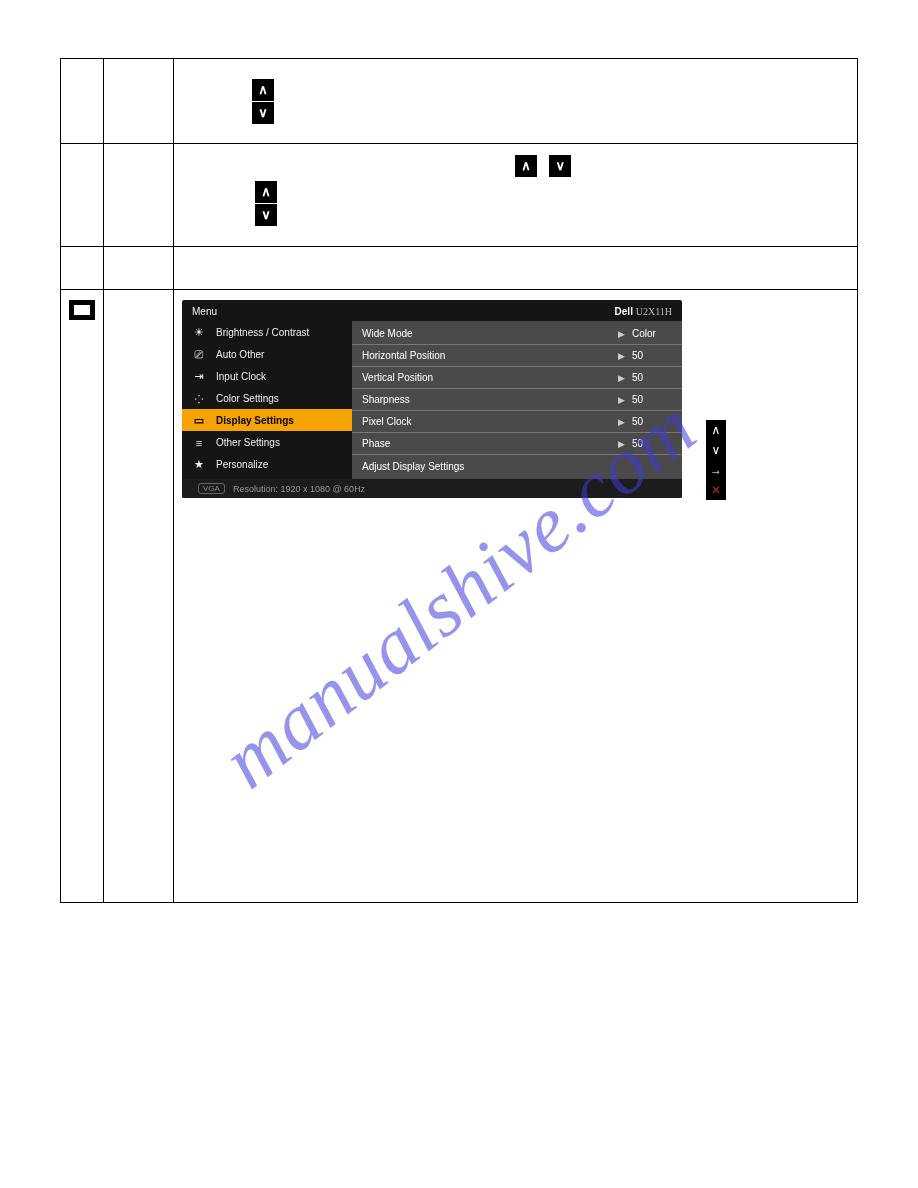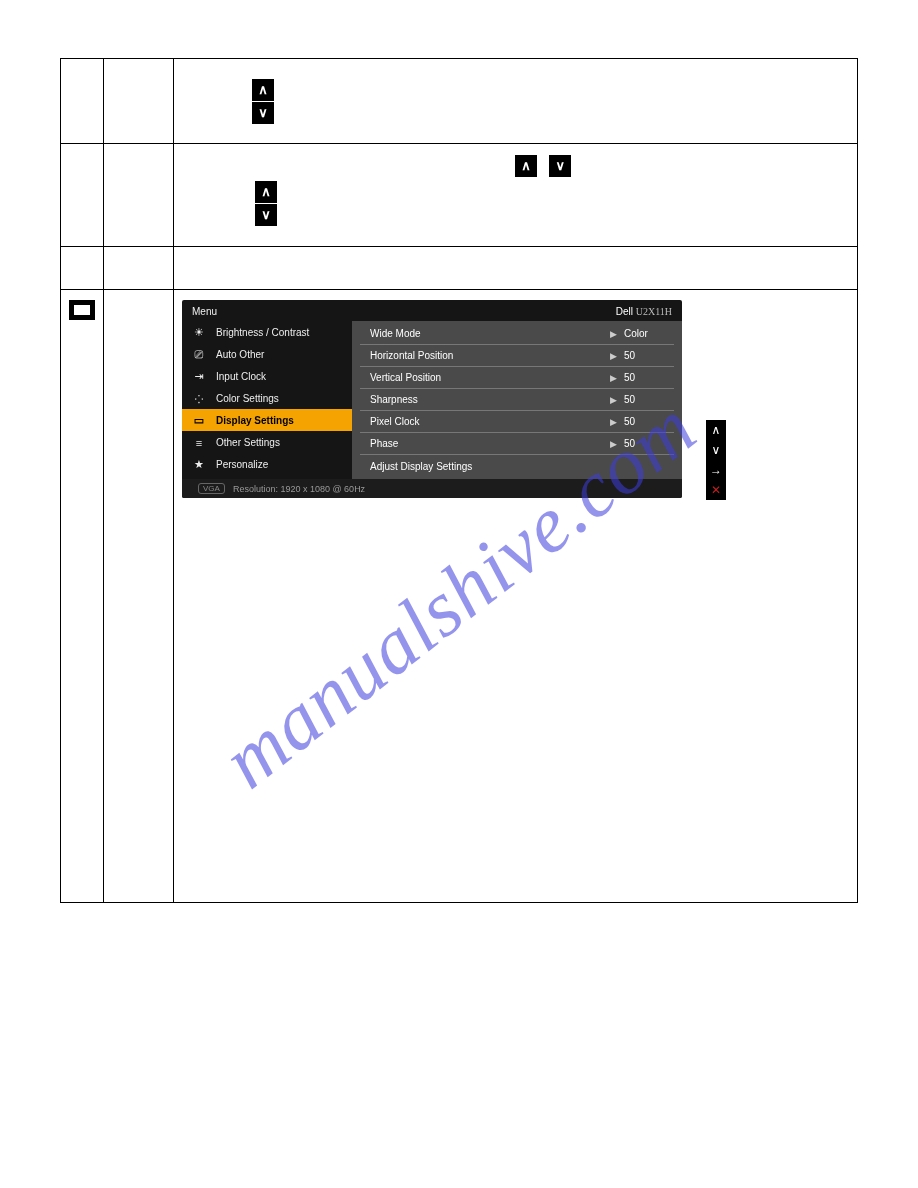--- a/index.html
+++ b/index.html
@@ -60,21 +60,21 @@
     border-radius: 2px;
     overflow: hidden;
   }
   .osd-header {
     display: flex;
     justify-content: space-between;
     padding: 6px 10px 4px 10px;
     font-size: 10px;
     color: #eee;
   }
-  .osd-header .brand { color: #fff; font-weight: normal; padding-left: 15px; }
+  .osd-header .brand { color: #fff; font-weight: bold; padding-left: 15px; }
   .osd-header .model { color: #bbb; font-family: Liberation Serif, serif; }
   .osd-body { display: flex; }
   .osd-left {
     width: 170px;
     background: #151515;
   }
   .osd-left .menu-item {
     display: flex;
     align-items: center;
     height: 22px;
@@ -90,21 +90,21 @@
     font-size: 11px;
   }
   .osd-left .menu-item.active {
     background: #f5a300;
     color: #000;
     font-weight: bold;
   }
   .osd-right {
     flex: 1;
     background: #4a4a4a;
-    padding: 2px 8px;
+    padding: 2px 0;
   }
   .osd-right .opt-row {
     display: flex;
     align-items: center;
     height: 22px;
     border-bottom: 1px solid #777;
     padding: 0 10px;
     font-size: 10px;
     color: #fff;
   }

